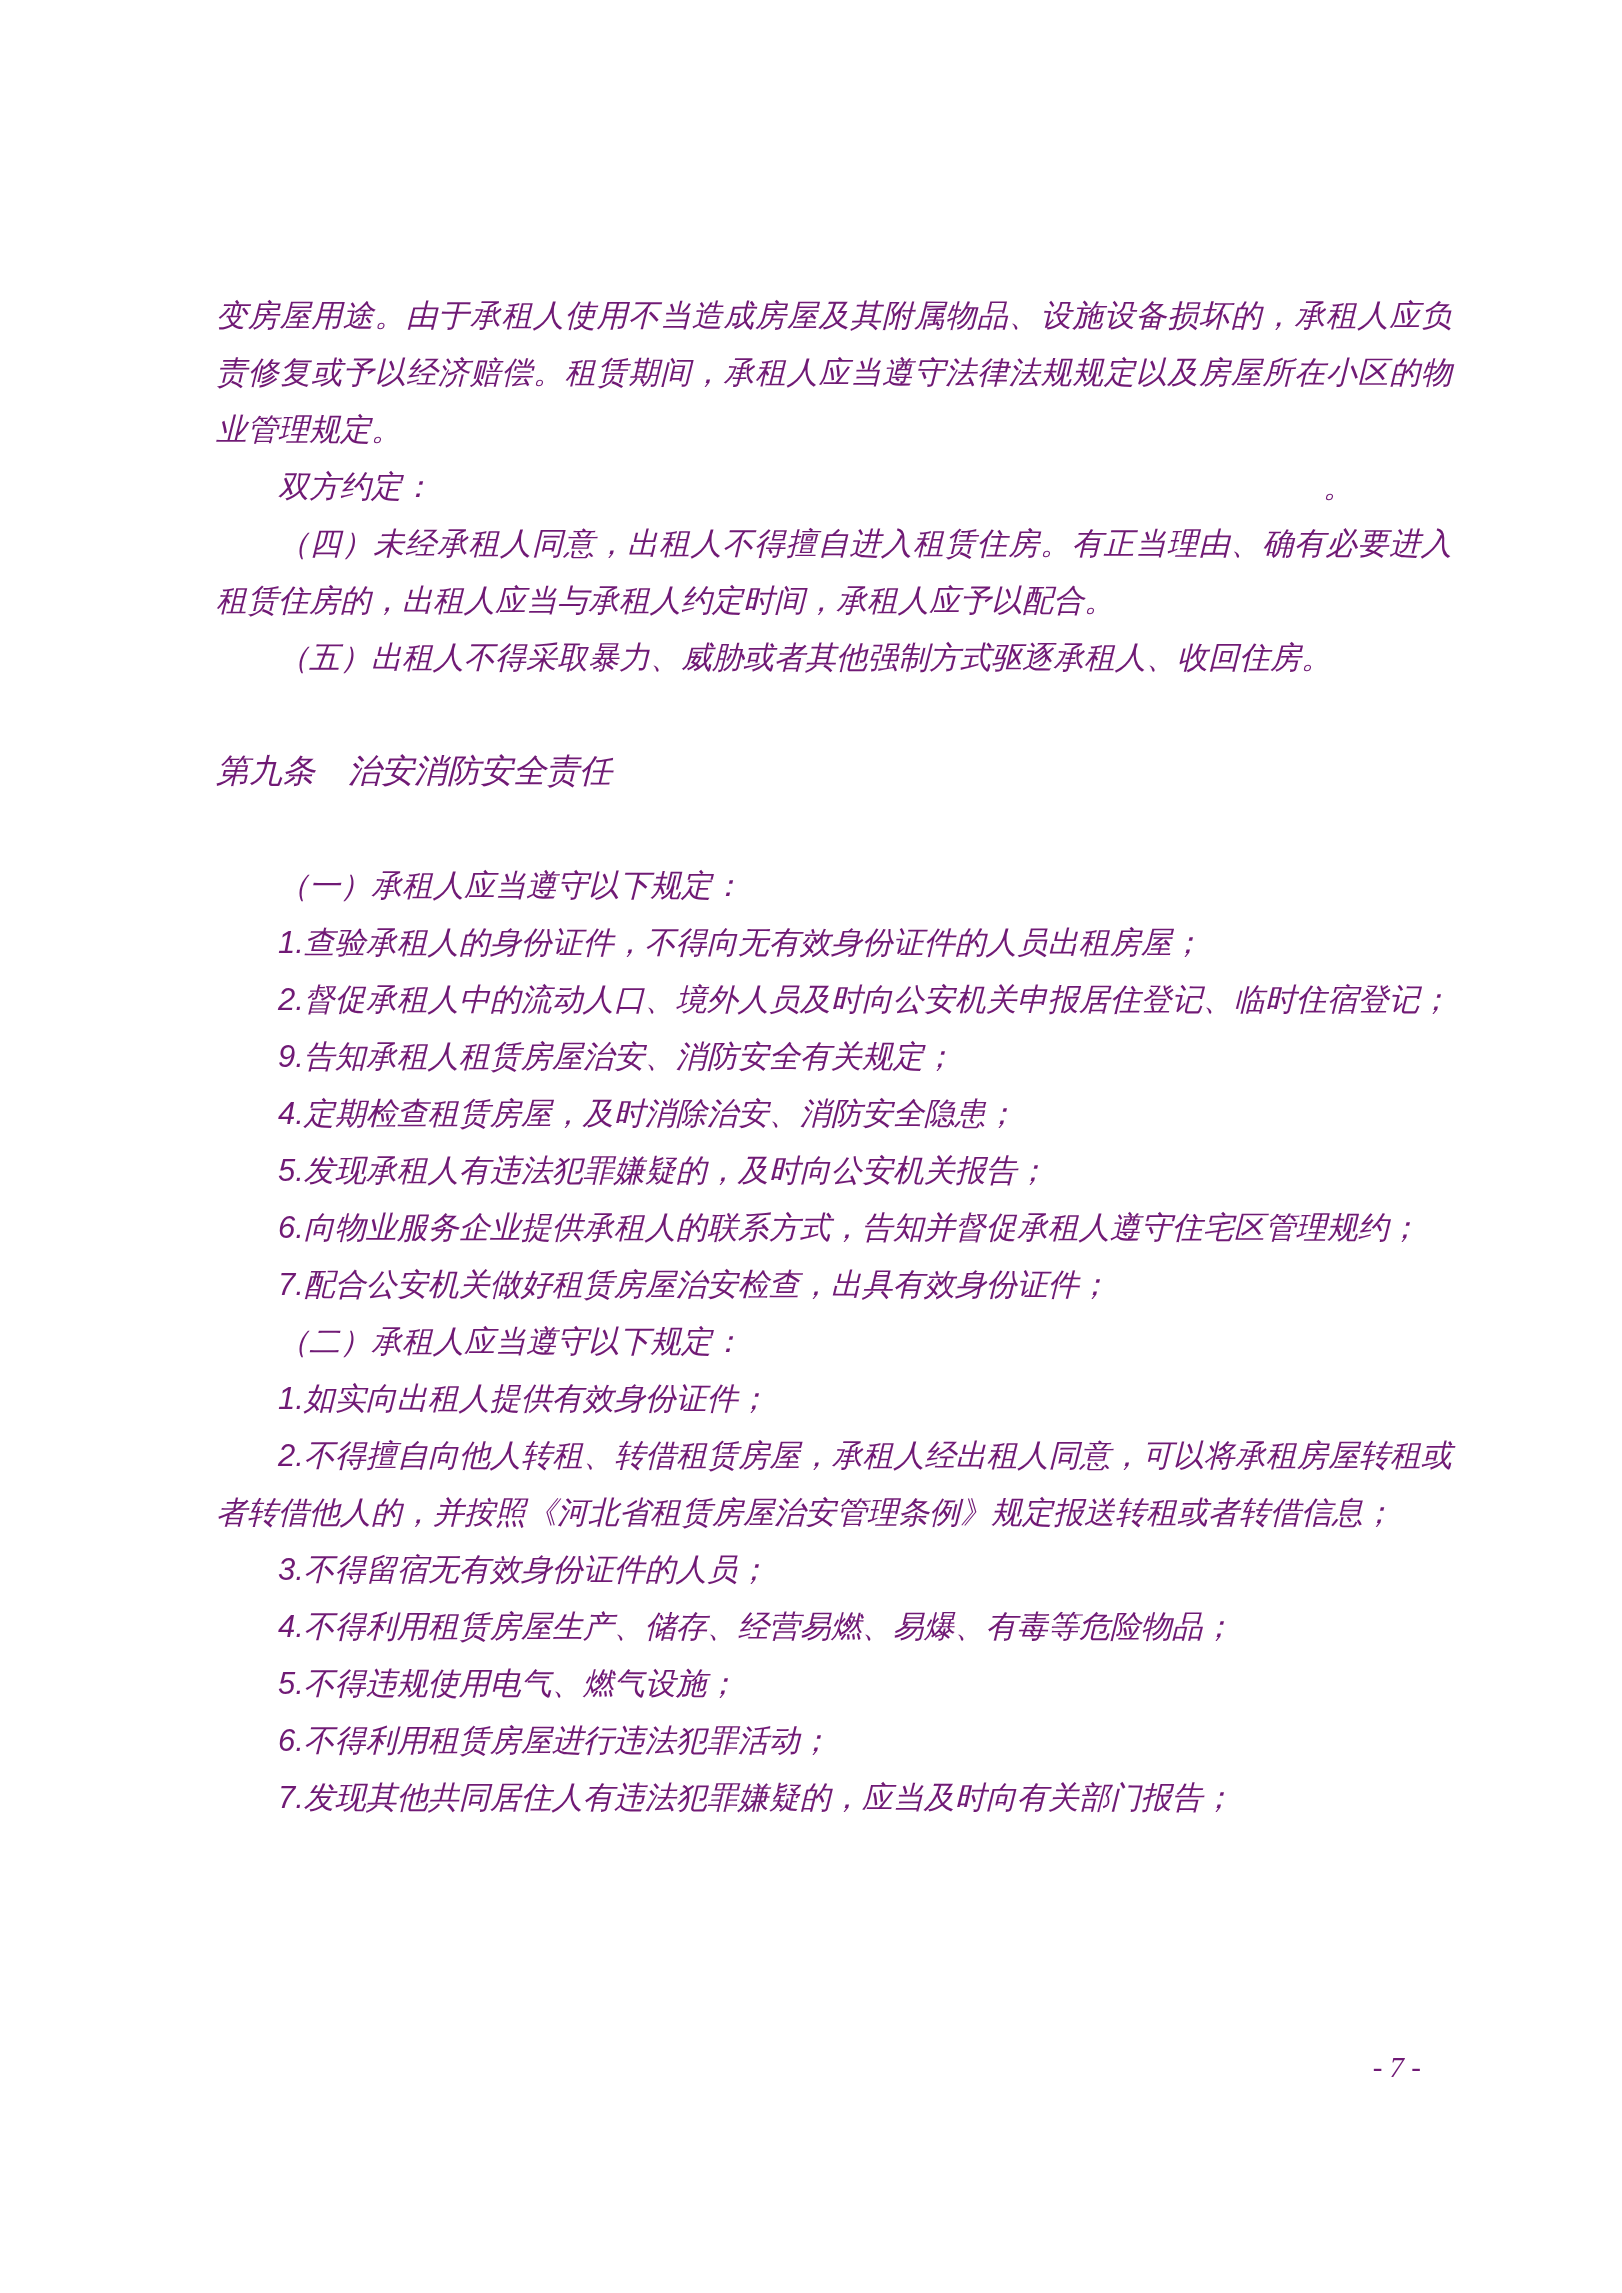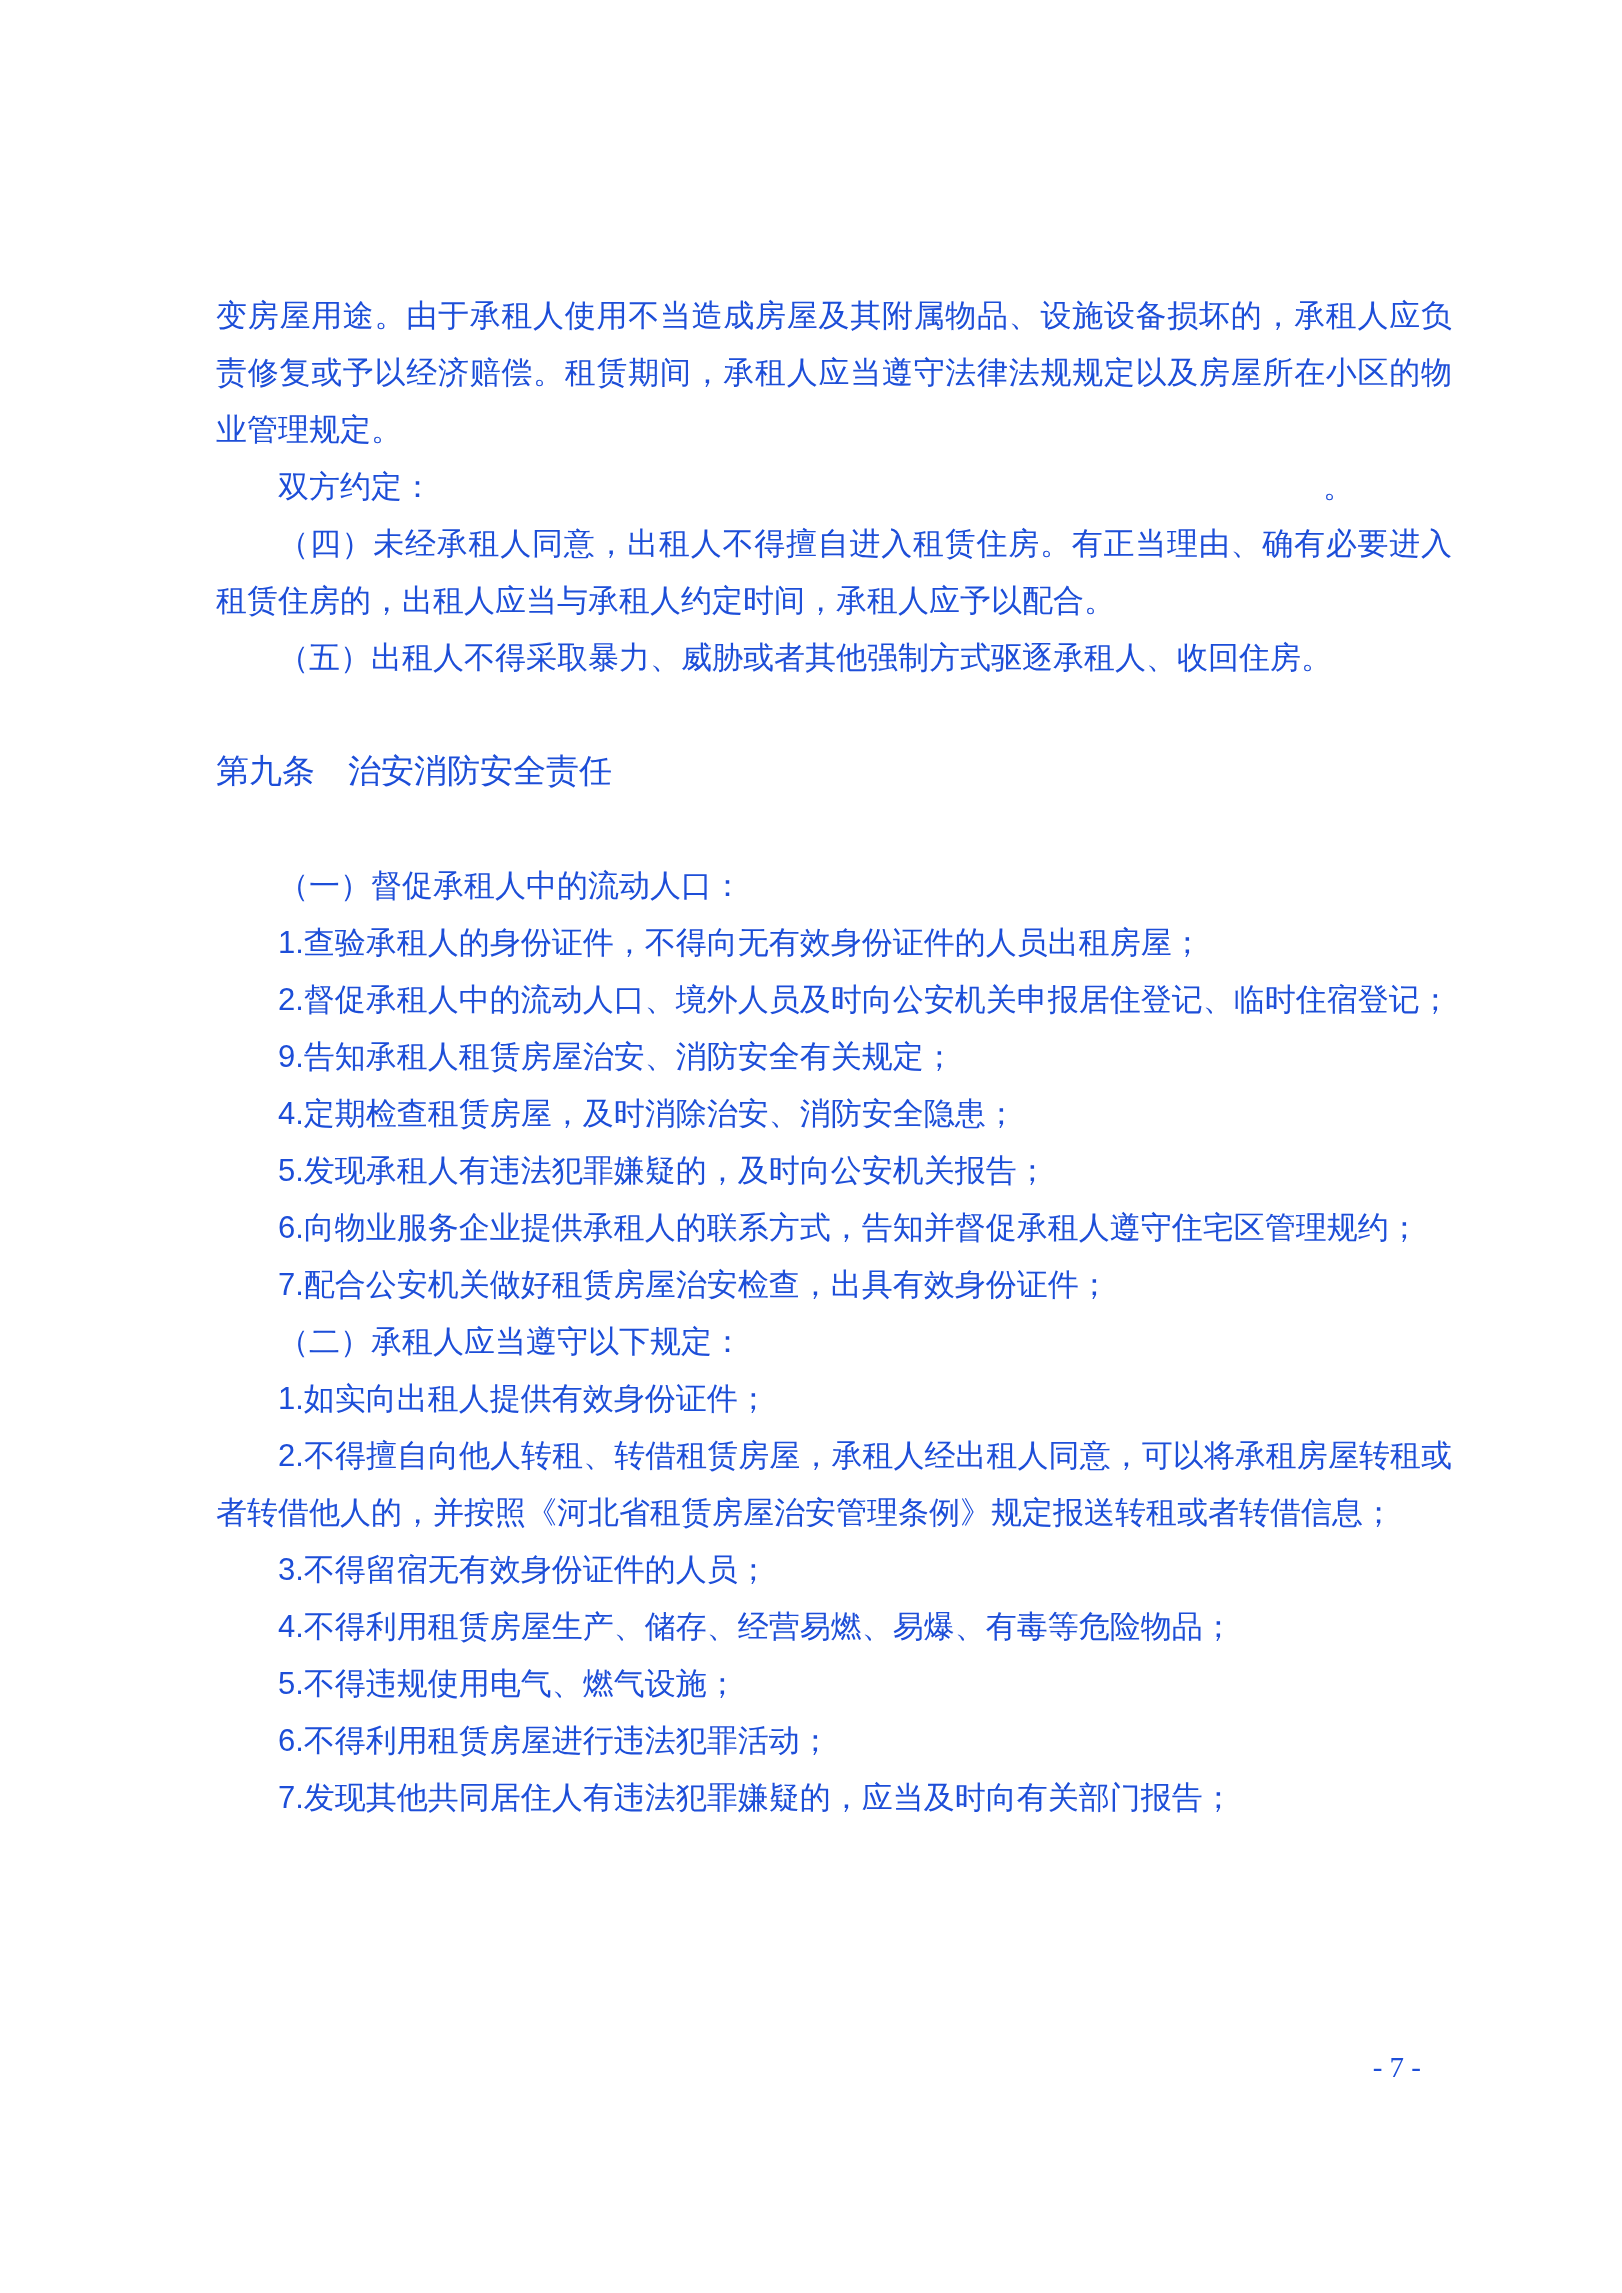--- a/index.html
+++ b/index.html
@@ -1,22 +1,23 @@
 <!DOCTYPE html>
 <html style="font-size:14.5px"><head>
 <meta charset="utf-8">
 <style>
   html, body { margin: 0; padding: 0; background: #ffffff; }
   .page {
     position: relative;
     width: 1623px;
     height: 2294px;
     background: #ffffff;
-    color: #1d4ed8;
+    color: #701a75;
     overflow: hidden;
+    font-style: italic;
   }
   .text-block {
     position: absolute;
     left: 216px;
     top: 287px;
     width: 1236px;
     font-family: "Liberation Sans", sans-serif;
     font-size: 31px;
     line-height: 57px;
     text-align: justify;
@@ -56,21 +57,21 @@
       <span class="label">双方约定：</span>
       <span class="punct">。</span>
     </div>
 
     <div class="para">（四）未经承租人同意，出租人不得擅自进入租赁住房。有正当理由、确有必要进入租赁住房的，出租人应当与承租人约定时间，承租人应予以配合。</div>
 
     <div class="para">（五）出租人不得采取暴力、威胁或者其他强制方式驱逐承租人、收回住房。</div>
 
     <div class="para heading">第九条　治安消防安全责任</div>
 
-    <div class="para">（一）督促承租人中的流动人口：</div>
+    <div class="para">（一）承租人应当遵守以下规定：</div>
 
     <div class="para">1.查验承租人的身份证件，不得向无有效身份证件的人员出租房屋；</div>
     <div class="para">2.督促承租人中的流动人口、境外人员及时向公安机关申报居住登记、临时住宿登记；</div>
     <div class="para">9.告知承租人租赁房屋治安、消防安全有关规定；</div>
     <div class="para">4.定期检查租赁房屋，及时消除治安、消防安全隐患；</div>
     <div class="para">5.发现承租人有违法犯罪嫌疑的，及时向公安机关报告；</div>
     <div class="para">6.向物业服务企业提供承租人的联系方式，告知并督促承租人遵守住宅区管理规约；</div>
     <div class="para">7.配合公安机关做好租赁房屋治安检查，出具有效身份证件；</div>
 
     <div class="para">（二）承租人应当遵守以下规定：</div>

